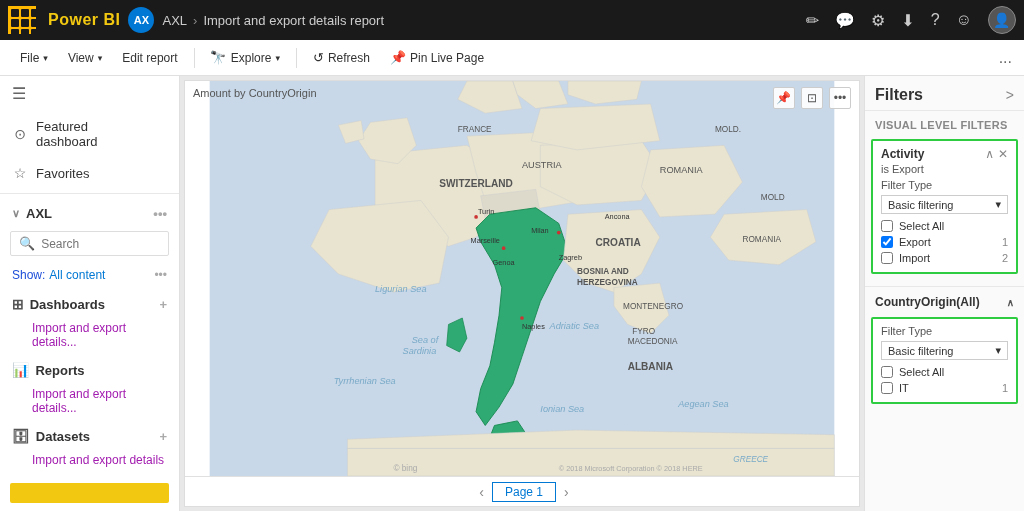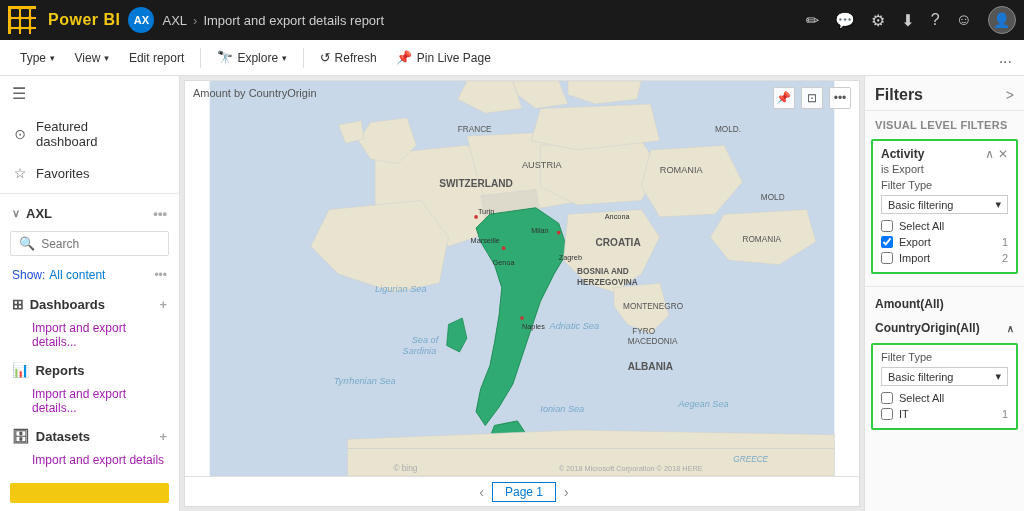--- a/index.html
+++ b/index.html
@@ -337,21 +337,21 @@
     <span class="top-bar-icon">⚙</span>
     <span class="top-bar-icon">⬇</span>
     <span class="top-bar-icon">?</span>
     <span class="top-bar-icon">☺</span>
     <div class="top-bar-user-avatar">👤</div>
   </div>
 </div>
 
 <div class="toolbar">
   <button class="toolbar-btn">
-    <span>Type</span>
+    <span>File</span>
     <span class="caret">▾</span>
   </button>
   <button class="toolbar-btn">
     <span>View</span>
     <span class="caret">▾</span>
   </button>
   <button class="toolbar-btn">
     <span>Edit report</span>
   </button>
   <div class="toolbar-separator"></div>
@@ -583,21 +583,20 @@
         <div class="filter-checkbox-row">
           <input type="checkbox" style="">
           <span class="check-label">Import</span>
           <span class="check-count">2</span>
         </div>
       </div>
     </div>
 
     <div class="filter-section-divider"></div>
 
-    <div class="filter-amount-row">Amount(All)</div>
 
     <div class="filter-country-row">
       <span>CountryOrigin(All)</span>
       <span class="filter-country-chevron">∧</span>
     </div>
 
     <div class="filter-lower-card highlighted">
       <div class="filter-card-subtitle">Filter Type</div>
       <div class="filter-type-dropdown">
         <span>Basic filtering</span>

